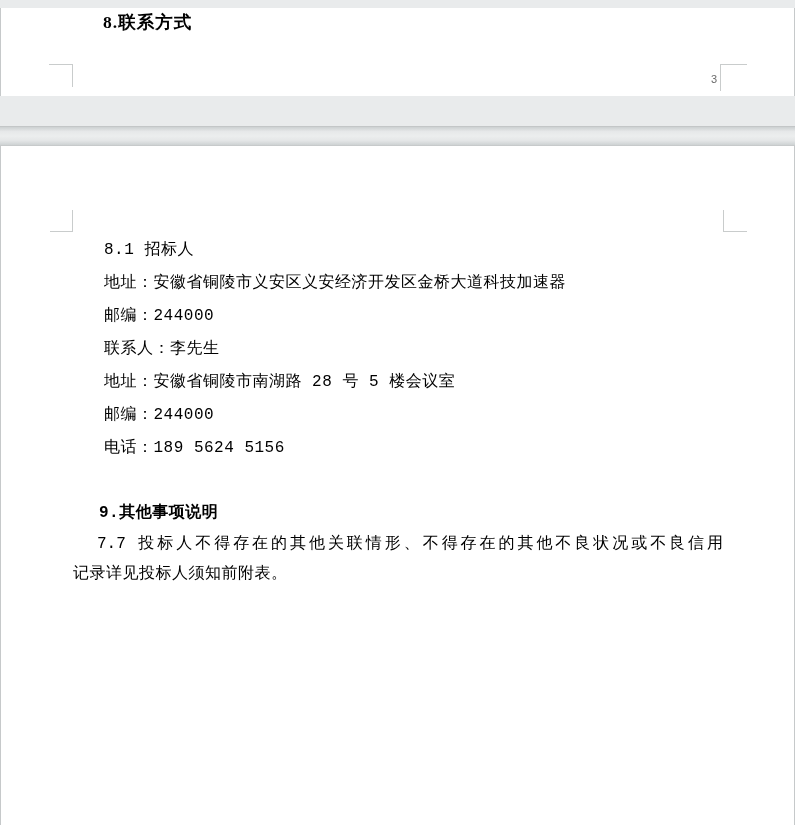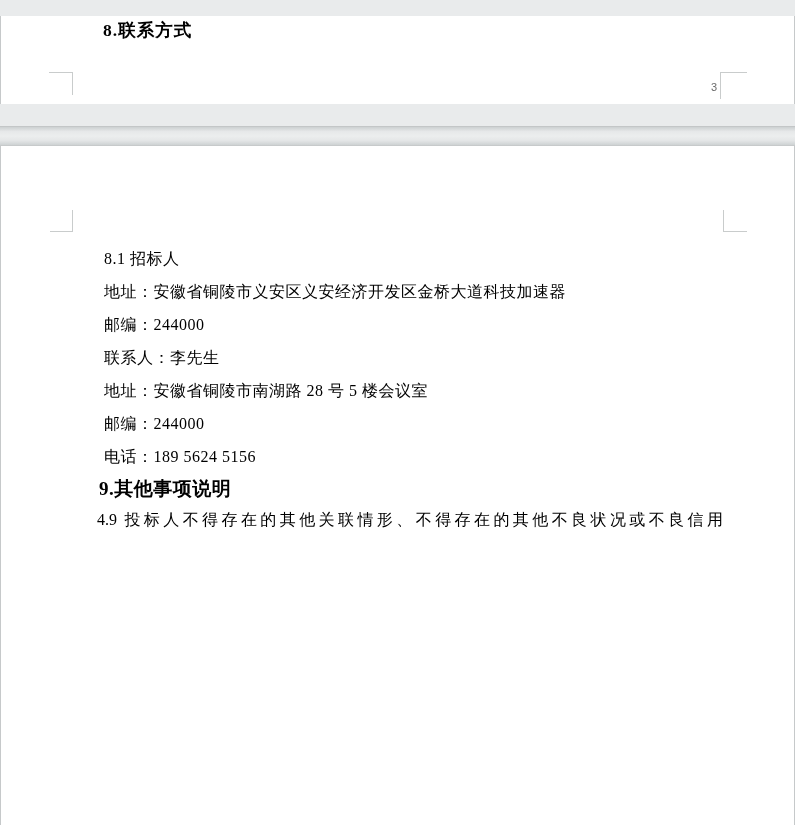--- a/index.html
+++ b/index.html
@@ -12,21 +12,21 @@
   }
   .viewport { position: absolute; inset: 0; width: 795px; height: 825px; }
 
   .page {
     position: absolute;
     left: 0; right: 0;
     background: #fff;
     border-left: 1px solid #c6c9ca;
     border-right: 1px solid #c6c9ca;
   }
-  .page-prev { top: 16px; height: 88px; }
+  .page-prev { top: 8px; height: 88px; }
   .page-current { top: 146px; height: 679px; }
 
   .page-separator {
     position: absolute;
     top: 126px; left: 0; right: 0; height: 20px;
     background: linear-gradient(to bottom, #ccd0d1 0%, #e6e8e9 25%, #eceeee 50%, #e4e6e7 75%, #ced2d3 100%);
     border-top: 1px solid #c3c6c7;
     border-bottom: 1px solid #c7cacb;
   }
 
@@ -48,40 +48,42 @@
   .page-num {
     position: absolute;
     left: 710px; top: 65px;
     font-size: 11px;
     color: #6a6a6a;
     font-family: "Liberation Sans", "DejaVu Sans", sans-serif;
   }
 
   .content {
     position: absolute;
-    left: 72px; top: 96px;
+    left: 72px; top: 88px;
     width: 650px;
     font-size: 16px;
     line-height: 33px;
+    font-family: Liberation Mono, monospace;
   }
   .doc-line {
     height: 33px;
     line-height: 33px;
     padding-left: 31px;
     white-space: pre;
     letter-spacing: 0.5px;
   }
   .s9-heading {
     height: 32px;
     line-height: 32px;
     padding-left: 26px;
     font-weight: bold;
-    font-size: 19px;
+    font-size: 16px;
     letter-spacing: 0.5px;
     white-space: pre;
+    margin-top: 32px;
   }
   .s9-line {
     height: 30px;
     line-height: 30px;
     white-space: pre;
     letter-spacing: 0.5px;
   }
   .s9-justify {
     padding-left: 24px;
     white-space: normal;
@@ -112,17 +114,18 @@
     <div class="content">
       <div class="doc-line">8.1 招标人</div>
       <div class="doc-line">地址：安徽省铜陵市义安区义安经济开发区金桥大道科技加速器</div>
       <div class="doc-line">邮编：244000</div>
       <div class="doc-line">联系人：李先生</div>
       <div class="doc-line">地址：安徽省铜陵市南湖路 28 号 5 楼会议室</div>
       <div class="doc-line">邮编：244000</div>
       <div class="doc-line">电话：189 5624 5156</div>
 
       <div class="s9-heading">9.其他事项说明</div>
-      <div class="s9-line s9-justify">4.9 投标人不得存在的其他关联情形、不得存在的其他不良状况或不良信用</div>
+      <div class="s9-line s9-justify">7.7 投标人不得存在的其他关联情形、不得存在的其他不良状况或不良信用</div>
+      <div class="s9-line">记录详见投标人须知前附表。</div>
     </div>
   </div>
 
 </div>
 
 </body></html>

